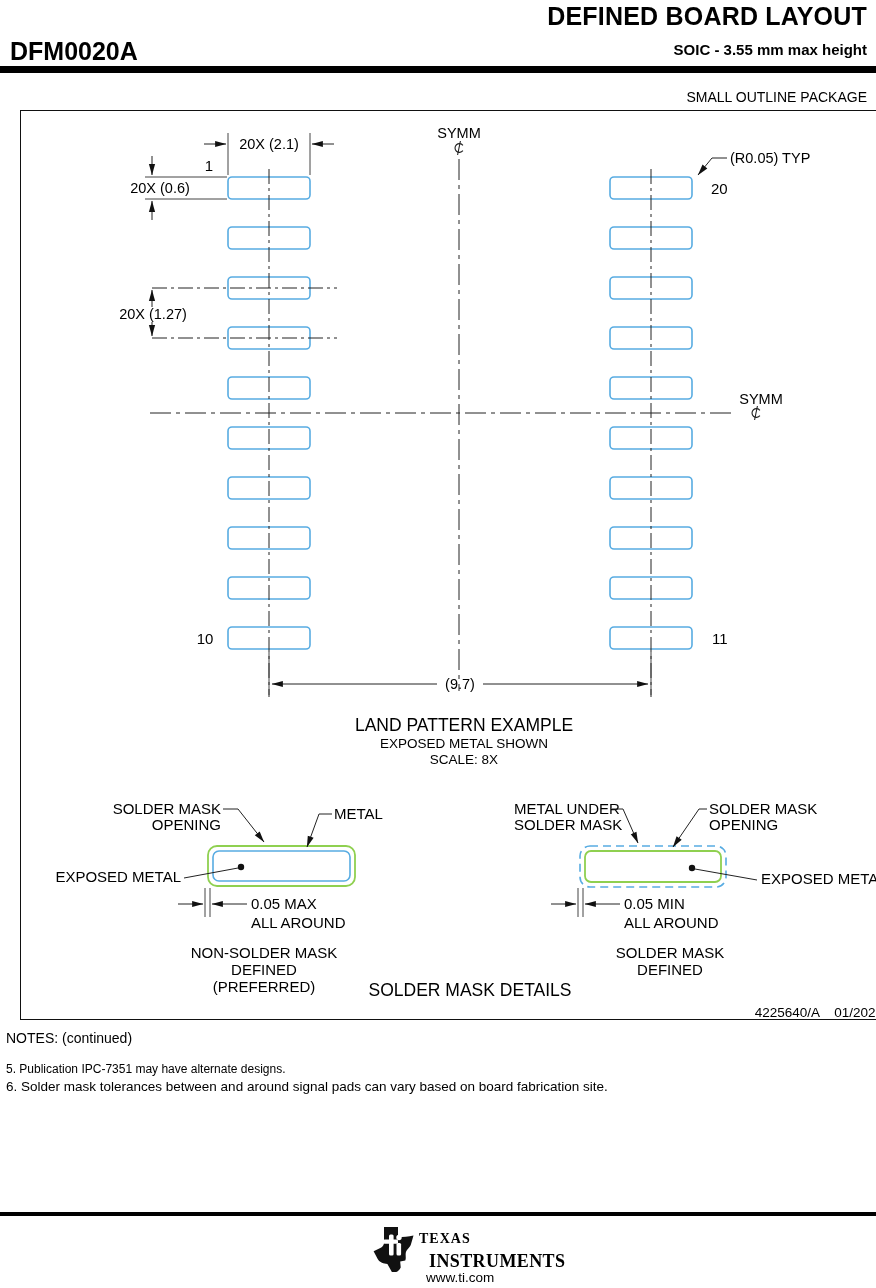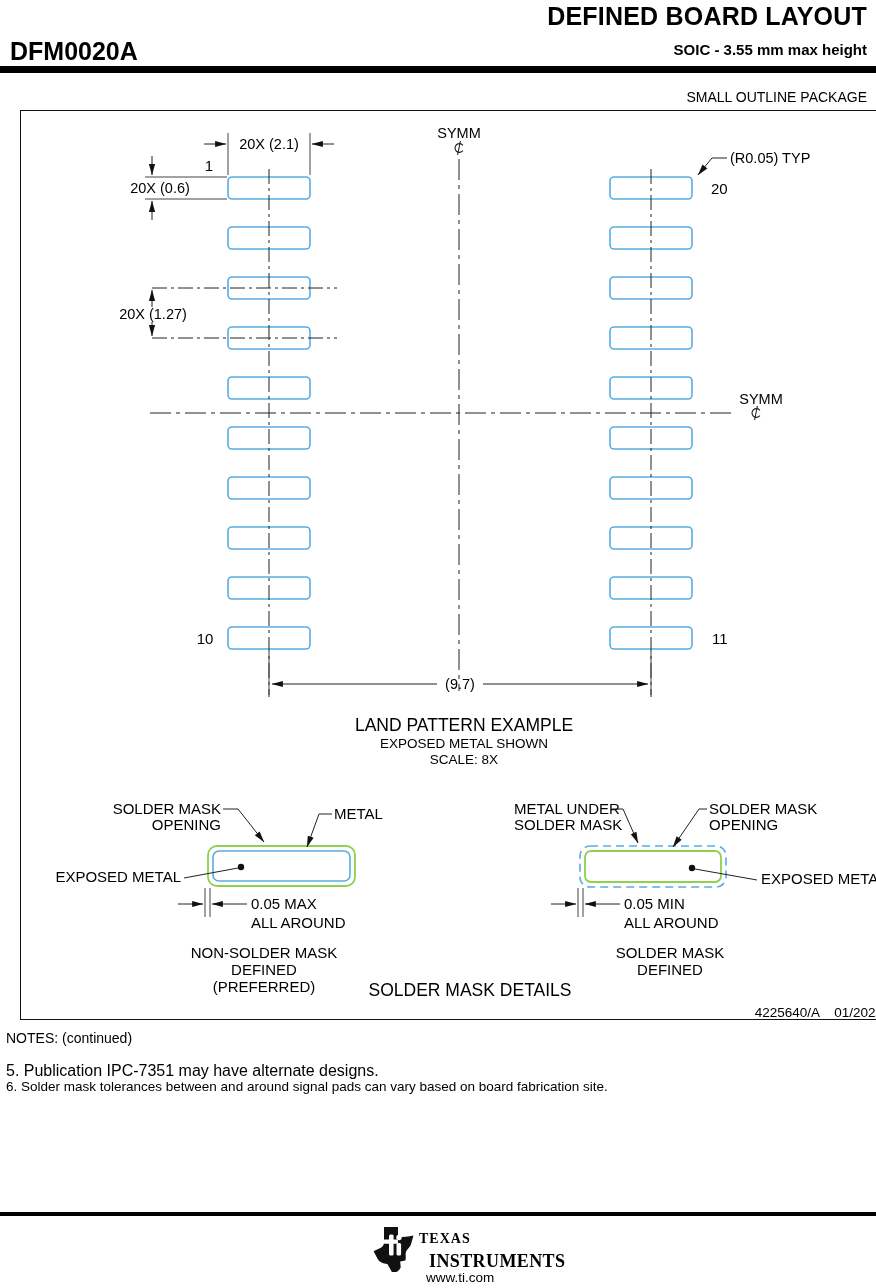--- a/index.html
+++ b/index.html
@@ -5,21 +5,21 @@
   html,body{margin:0;padding:0;background:#fff;}
   body{width:876px;height:1288px;position:relative;font-family:"Liberation Sans",sans-serif;color:#000;overflow:hidden;}
   .abs{position:absolute;}
   .hdr-title{top:2px;right:9px;font-size:25px;font-weight:bold;letter-spacing:0.2px;}
   .hdr-part{top:37px;left:10px;font-size:25px;font-weight:bold;text-align:right;}
   .hdr-sub{top:41px;right:9px;font-size:15px;font-weight:bold;}
   .hdr-rule{top:66px;left:0;width:876px;height:7px;background:#000;}
   .hdr-pkg{top:66px;right:9px;font-size:14px;margin-top:23px;}
   .frame{top:110px;left:20px;width:865px;height:908px;border:1.6px solid #111;}
   .notes-head{top:1030px;left:6px;font-size:14px;}
-  .note-5{top:1062px;left:6px;font-size:16px;}
+  .note-5{top:1062px;left:6px;font-size:12px;}
   .note-6{top:1079px;left:6px;font-size:13.5px;}
   .ftr-rule{top:1212px;left:0;width:876px;height:4px;background:#000;}
   .ti-icon{top:1226px;left:372px;}
   .brand-texas{top:1231px;left:419px;font-family:"Liberation Serif",serif;font-weight:bold;font-size:14px;letter-spacing:1px;text-align:center;}
   .brand-instr{top:1251px;left:429px;font-family:"Liberation Serif",serif;font-weight:bold;font-size:18px;letter-spacing:0.4px;}
   .ti-url{top:1270px;left:426px;font-size:13.5px;}
   
   svg text{fill:#000;font-family:"Liberation Sans",sans-serif;}
   .t14{font-size:14.5px;}
   .t15{font-size:15px;}

